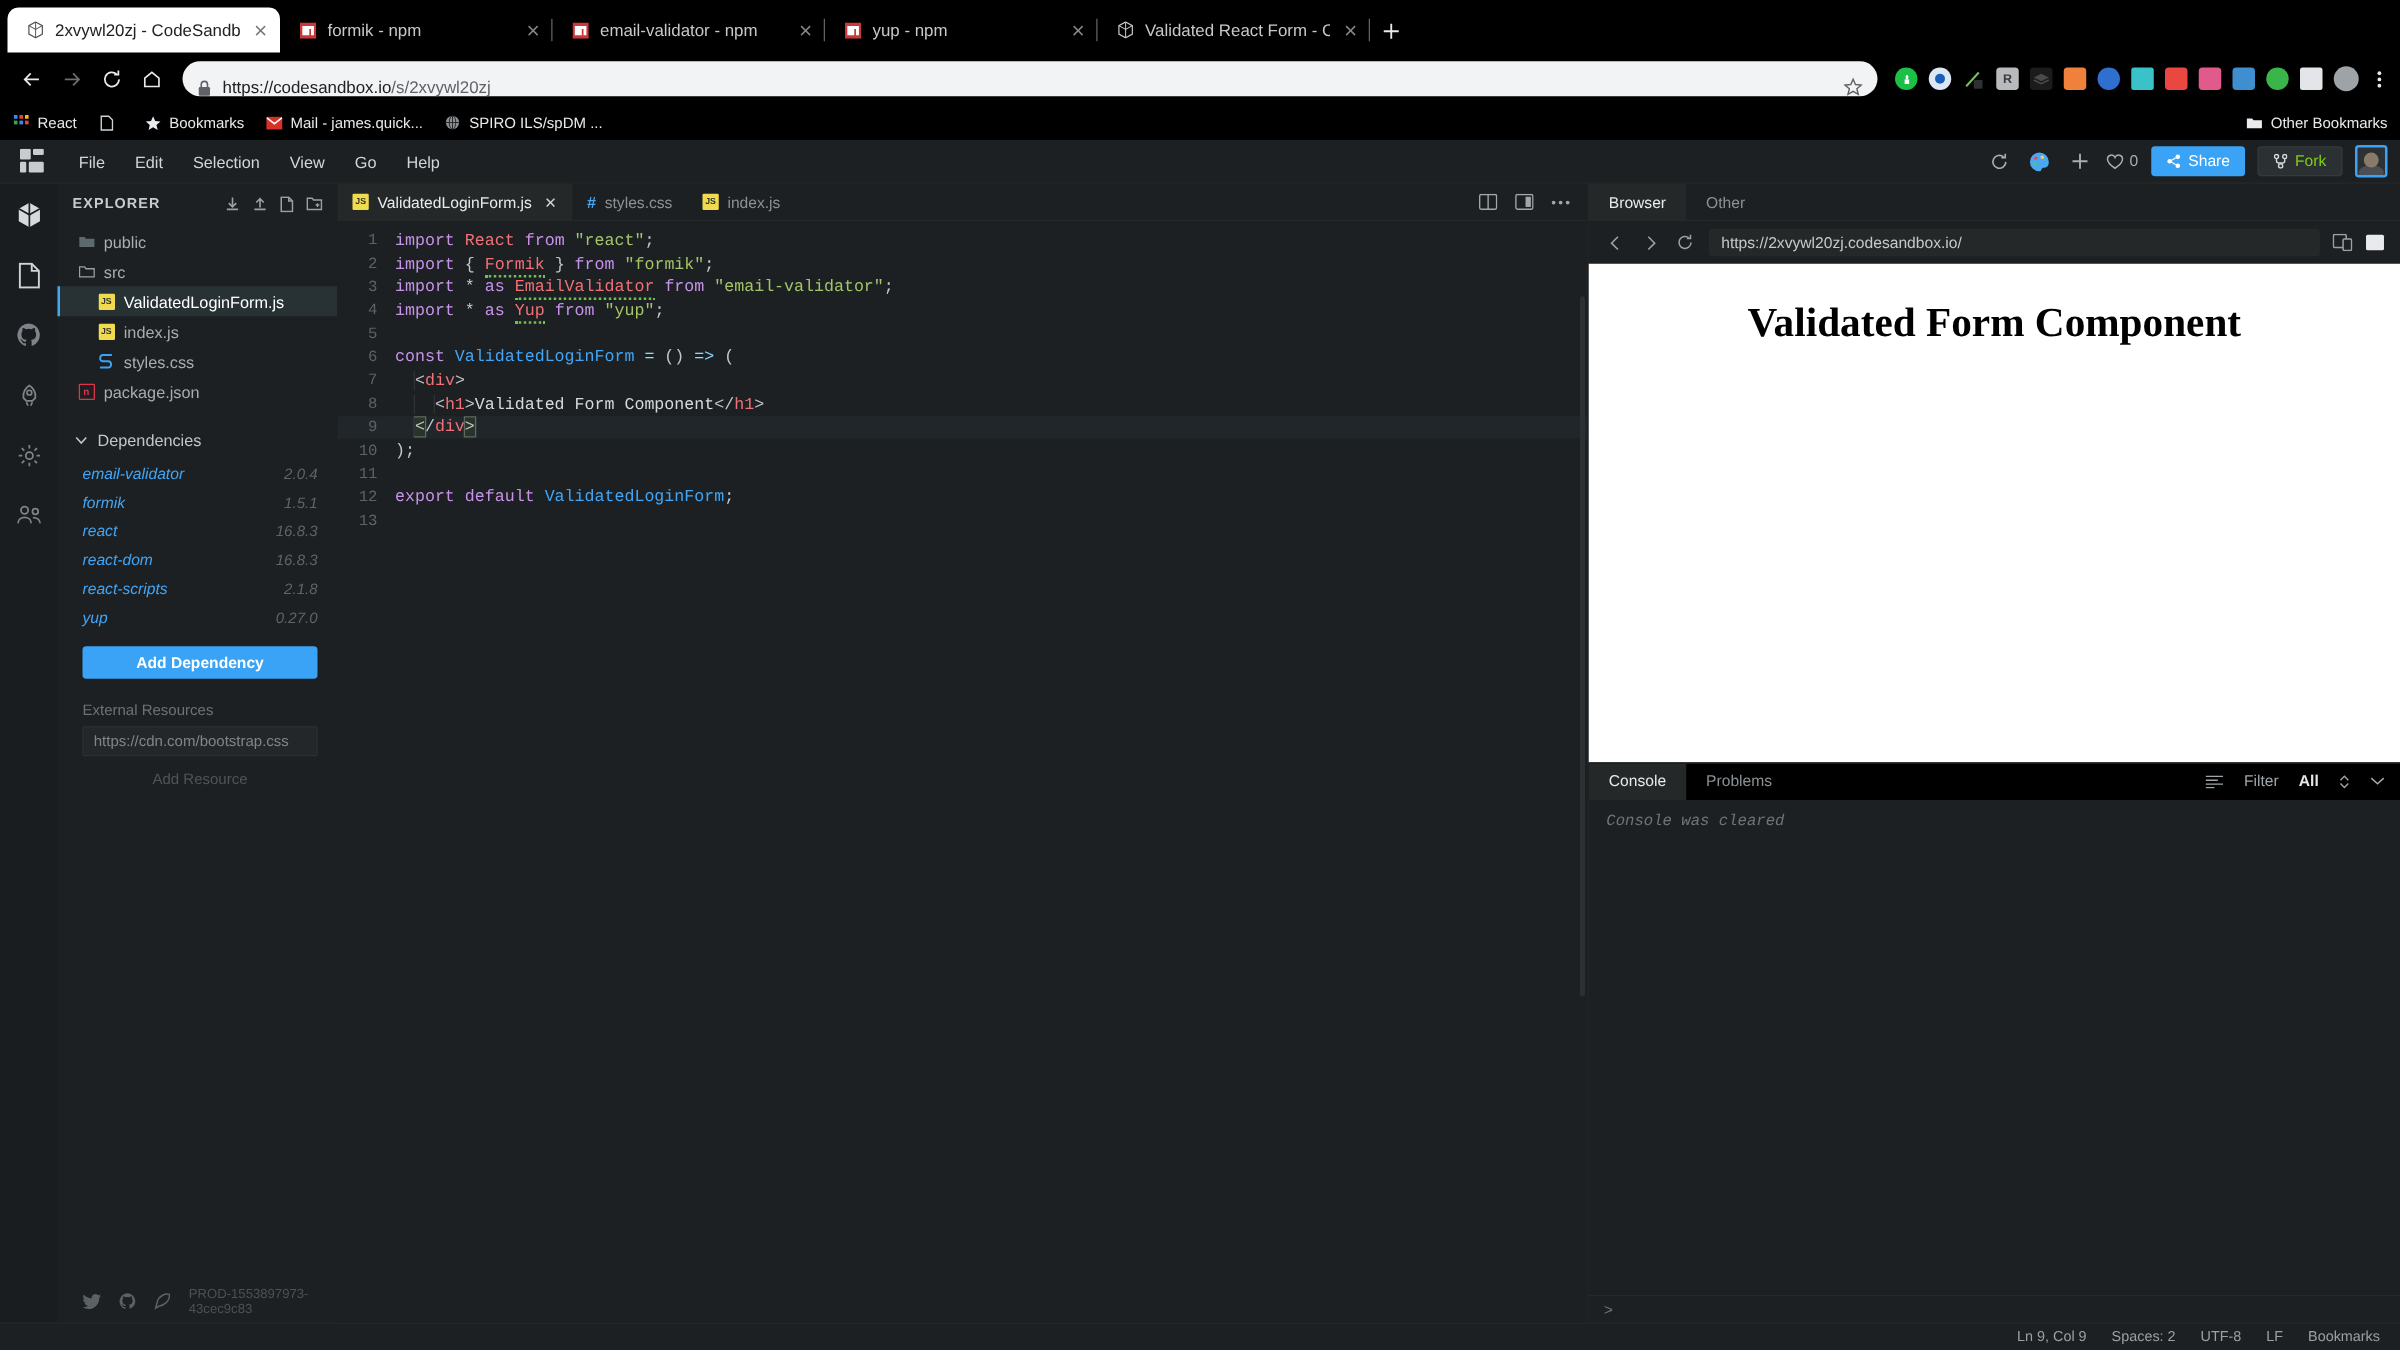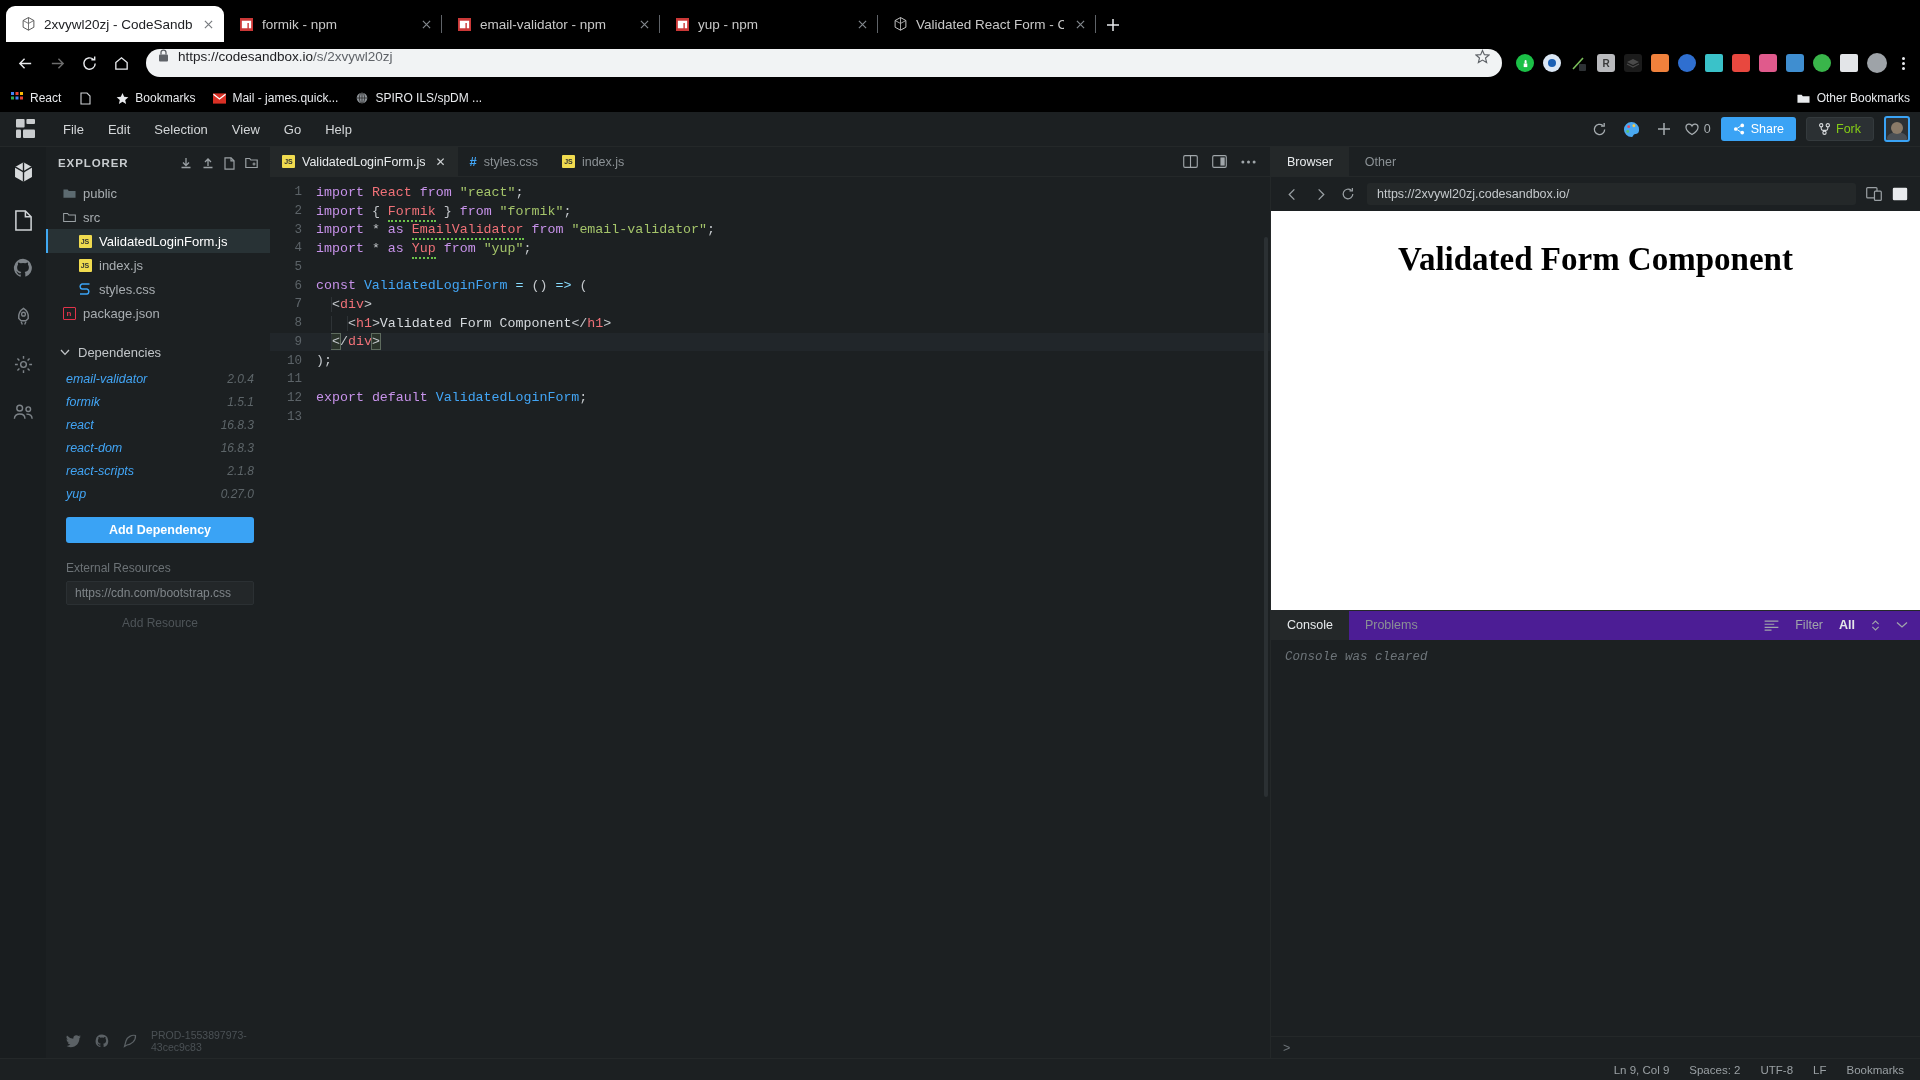--- a/index.html
+++ b/index.html
@@ -28,21 +28,21 @@
   .tab-fav { width: 16px; height: 16px; flex: none; display:flex; align-items:center; justify-content:center; }
   .tab-title { flex: 1; white-space: nowrap; overflow: hidden; text-overflow: clip; font-size: 13.5px; }
   .tab-close { width: 16px; height: 16px; flex:none; opacity:.85; display:flex;align-items:center;justify-content:center;}
   .newtab { width: 34px; height: 34px; display:flex; align-items:center; justify-content:center; color:#e8eaed; }
 
   .toolbar { height: 42px; display: flex; align-items: center; gap: 2px; padding: 0 10px; background:#000;}
   .navbtn { width: 30px; height: 30px; display:flex; align-items:center; justify-content:center; color:#e8eaed; flex:none;}
   .navbtn.dim { color: #6d6d6d; }
   .omnibox {
     flex: 1; height: 28px; background: #f1f3f4; border-radius: 14px;
-    display: flex; align-items: flex-start; padding: 0 12px; gap: 9px; margin: 1px 8px;
+    display: flex; align-items: flex-end; padding: 0 12px; gap: 9px; margin: 1px 8px;
     color: #202124; font-size: 13.5px; min-width: 0;
   }
   .omni-url { flex:1; white-space:nowrap; overflow:hidden; }
   .omni-url .host { color: #202124; }
   .omni-url .path { color: #5f6368; }
   .ext-row { display: flex; align-items: center; gap: 9px; flex: none; padding-left: 4px; }
   .ext { width: 18px; height: 18px; border-radius: 3px; flex:none; }
 
   .bookmarks { height: 28px; display: flex; align-items: center; padding: 0 10px; gap: 17px; background:#000; color:#e8eaed; font-size:12px; }
   .bm { display: flex; align-items: center; gap: 6px; white-space: nowrap; }
@@ -149,21 +149,21 @@
   .prev-tabs { height:30px; display:flex; align-items:stretch; border-bottom:1px solid #242829;}
   .ptab { display:flex;align-items:center; padding: 0 16px; font-size:12.5px; color:#8b9195;}
   .ptab.active { color:#e8ebed; background:#242829;}
   .prev-url { height:34px; display:flex; align-items:center; gap:10px; padding: 0 12px; background:#1c2022;}
   .pnav { width:18px;height:18px; display:flex;align-items:center;justify-content:center; color:#9aa0a4;}
   .url-field { flex:1; height:22px; background:#242829; border-radius:3px; display:flex; align-items:center; padding:0 10px; color:#c5c9cc; font-size:12.5px;}
   .prev-right { display:flex; align-items:center; gap:10px;}
   .prev-frame { flex:1; background:#fff; display:flex; flex-direction:column; align-items:center; min-height:0; overflow:hidden;}
   .prev-h1 { font-family:"Liberation Serif", serif; font-size:33px; font-weight:bold; color:#000; margin-top:30px; text-align:center;}
 
-  .console-head { height:30px; display:flex; align-items:center; border-top:1px solid #242829; background:#4c1d95;}
+  .console-head { height:30px; display:flex; align-items:center; border-top:1px solid #242829; background:#000000;}
   .ctab { padding: 0 16px; font-size:12.5px; color:#8b9195; height:100%; display:flex; align-items:center;}
   .ctab.active { color:#e8ebed; background:#242829; }
   .console-right { margin-left:auto; display:flex; align-items:center; gap:16px; padding-right:12px; color:#a0a6aa; font-size:12.5px;}
   .console-body { flex:1; background:#1c2022; padding: 10px 14px; min-height:0; position:relative;}
   .con-msg { color:#6e757a; font-size:12.5px; font-style:italic; font-family:"Liberation Mono", monospace;}
   .con-prompt { position:absolute; left:0; right:0; bottom:0; height:22px; display:flex; align-items:center; padding-left:12px; color:#6e757a; font-size:12.5px; border-top:1px solid #242829;}
 
   
   .statusbar {
     height:22px; background:#1c2022; border-top:1px solid #242829; display:flex; align-items:center;

